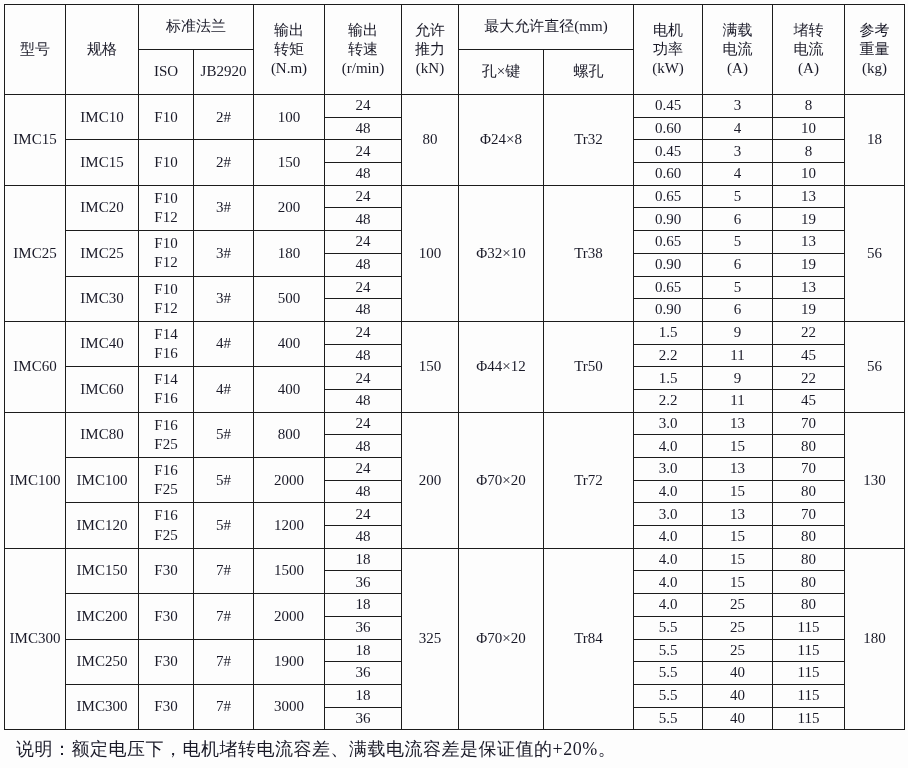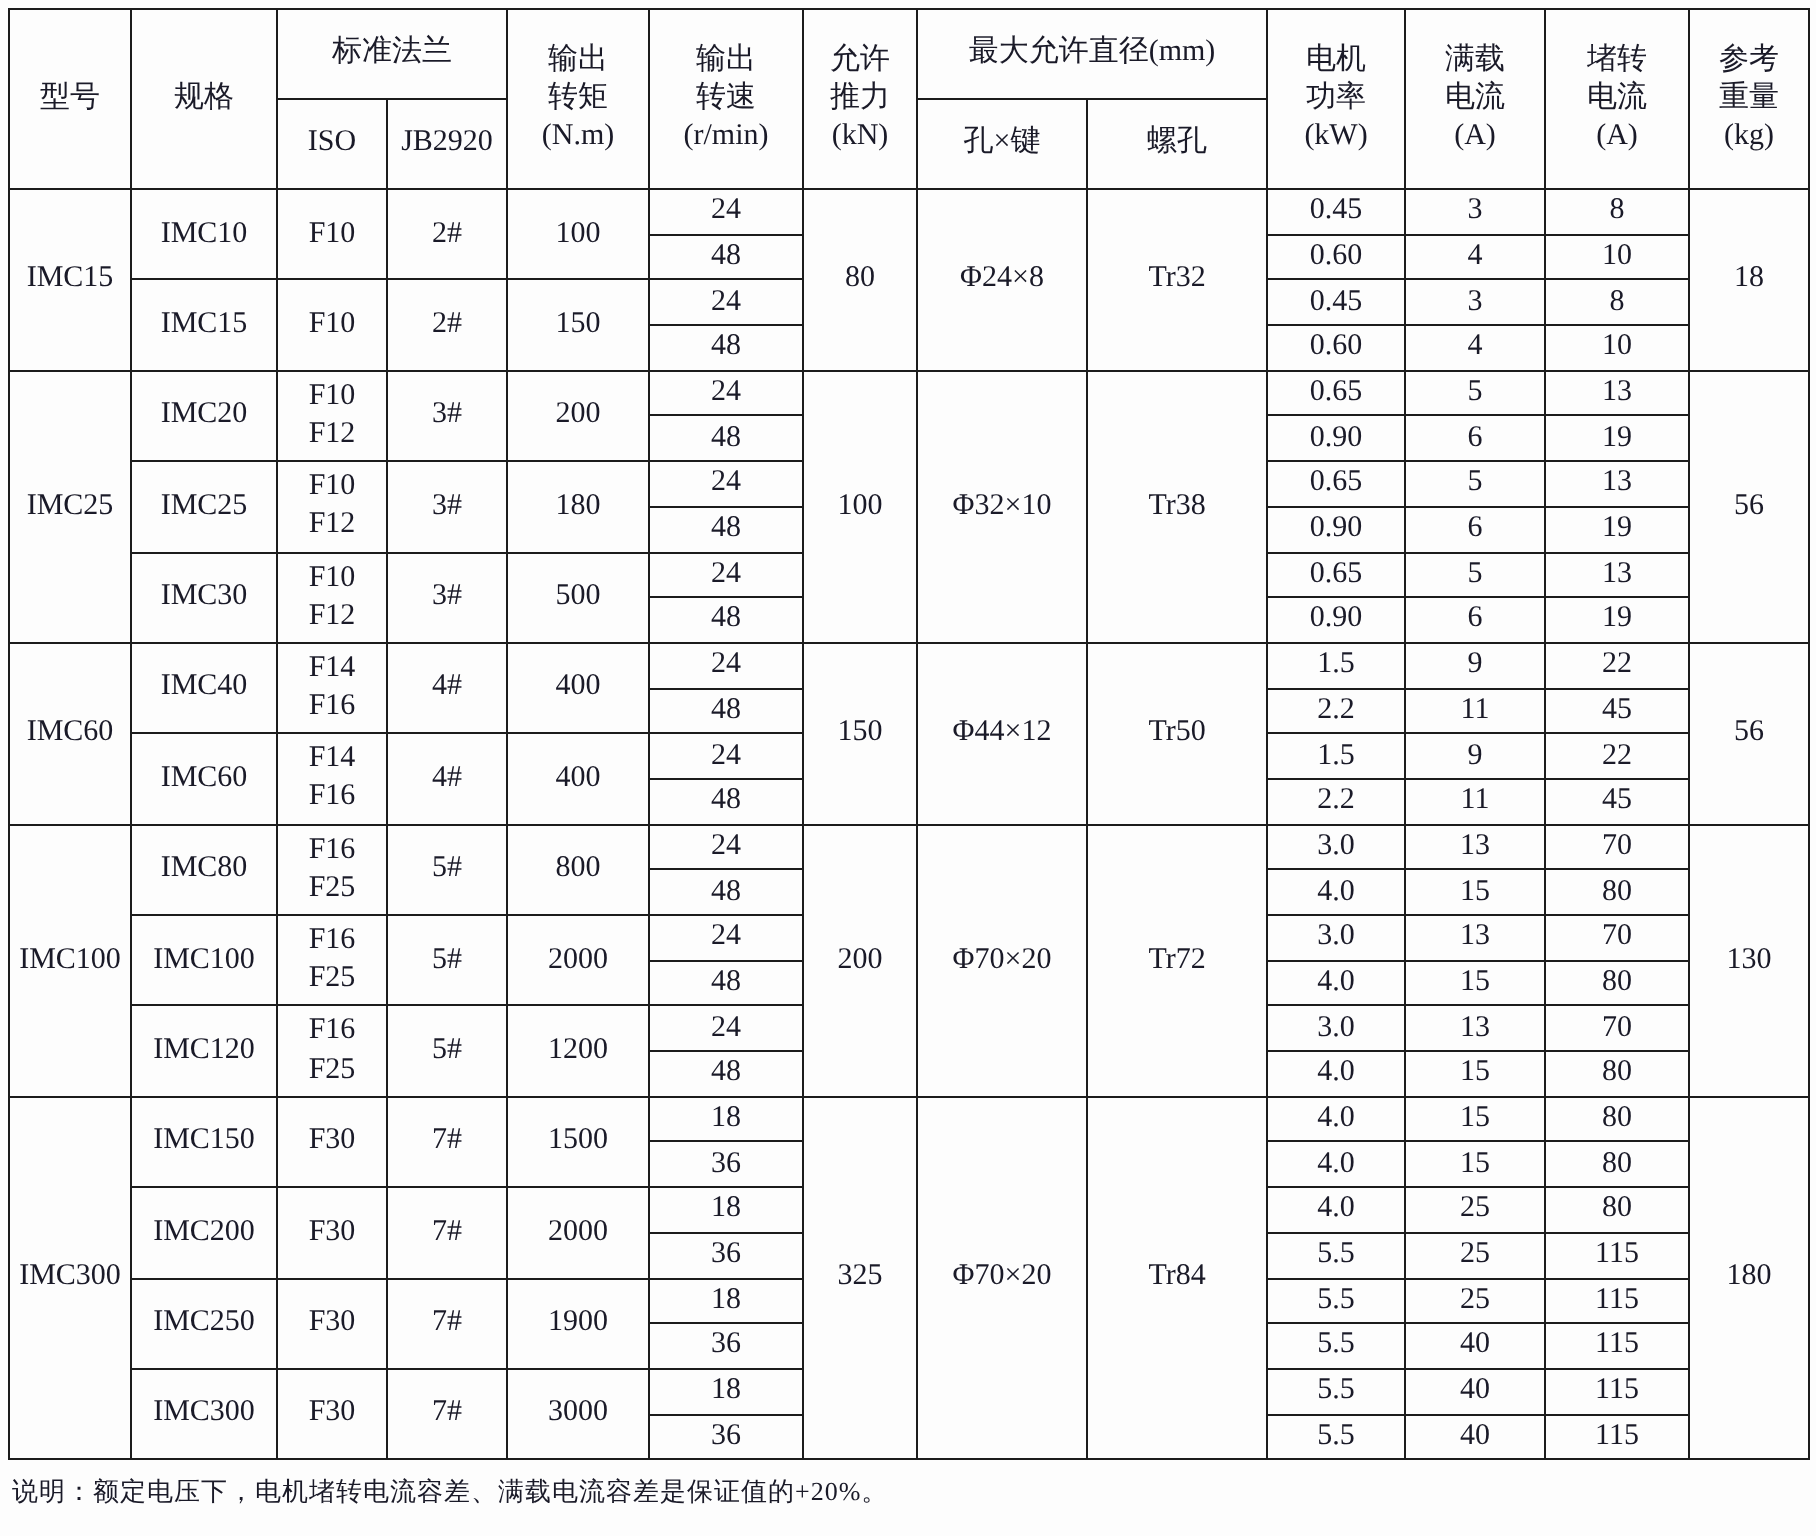--- a/index.html
+++ b/index.html
@@ -31,22 +31,22 @@
     font-size: 15px;
     font-weight: normal;
     line-height: 1.28;
     white-space: pre-line;
     overflow: hidden;
   }
   thead tr { height: 45px; }
   tbody tr { height: 22.7px; }
   .footnote {
     margin-top: 7px;
-    margin-left: 2px;
-    font-size: 13px;
+    margin-left: 12px;
+    font-size: 18px;
     letter-spacing: 0.5px;
   }
 </style>
 </head>
 <body>
 
 <div class="page">
 
   <table class="spec-table">
     <colgroup>

